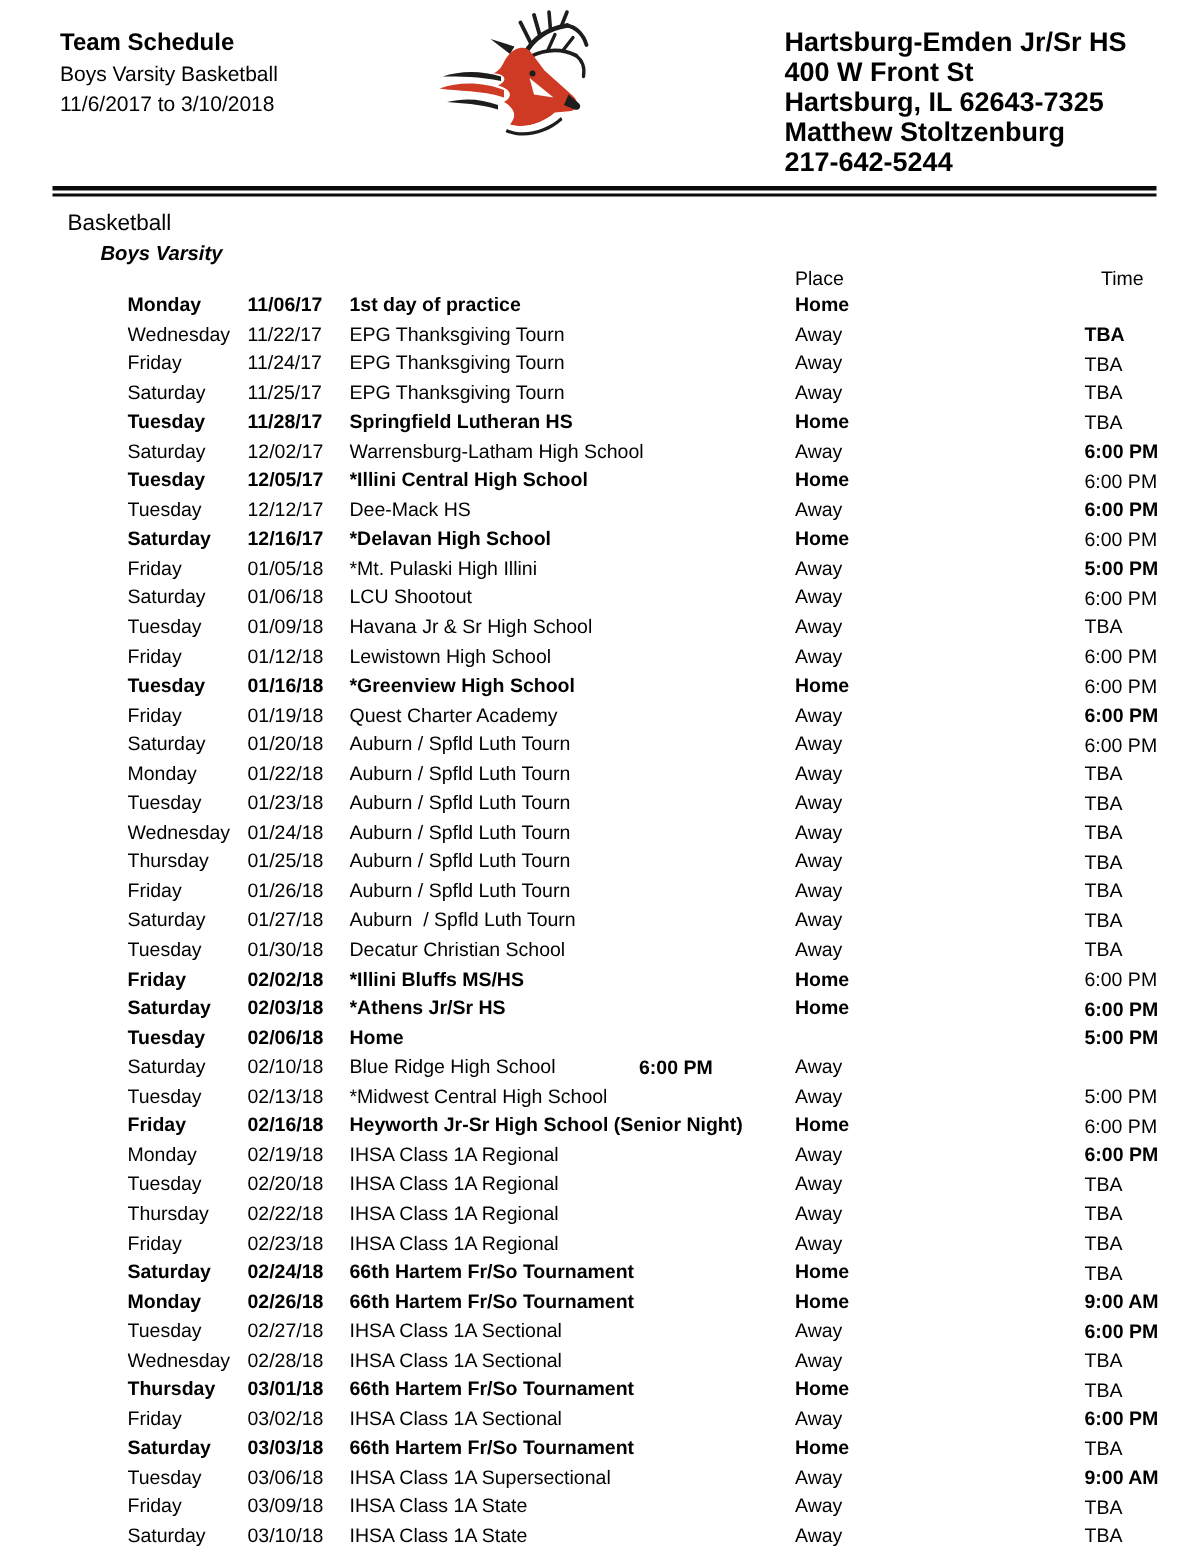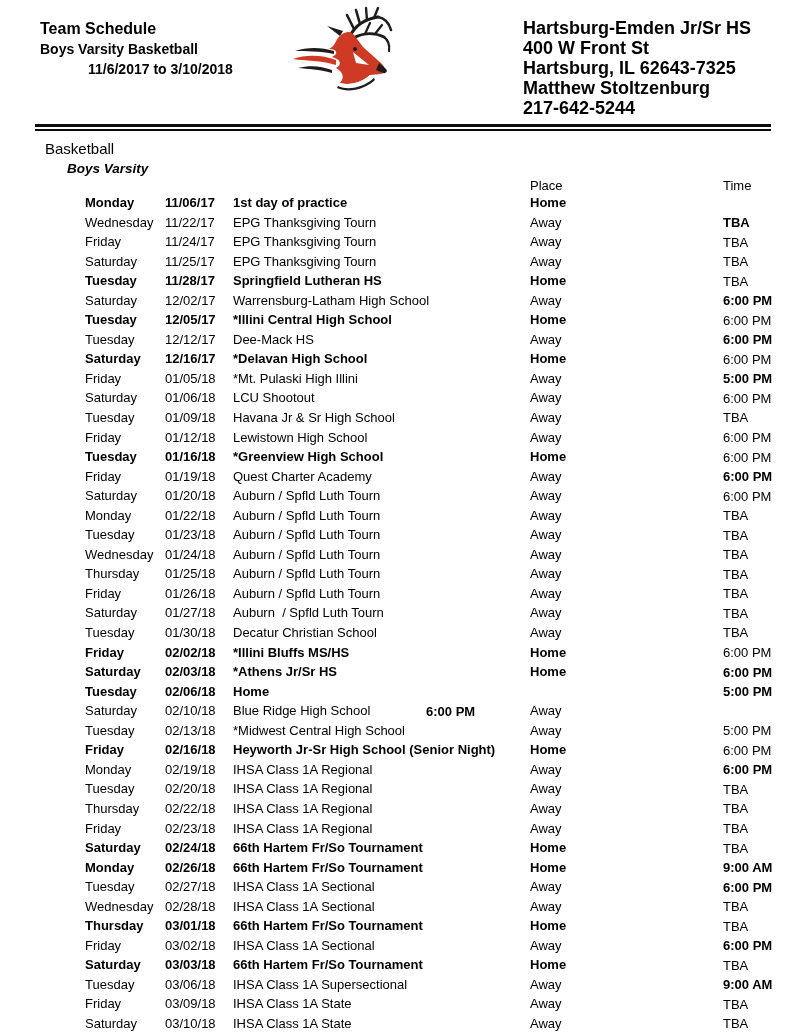--- a/index.html
+++ b/index.html
@@ -10,22 +10,22 @@
     overflow: hidden;
     font-family: "Liberation Sans", sans-serif;
     color: #000000;
     -webkit-font-smoothing: antialiased;
   }
   .page { position: absolute; inset: 0; }
 
   
   .title-block { position: absolute; left: 40px; top: 18px; }
   .doc-title    { font-size: 16px; font-weight: bold; line-height: 21px; }
-  .doc-subtitle { font-size: 14px; font-weight: bold; line-height: 20px; }
-  .doc-daterange{ font-size: 14px; font-weight: bold; line-height: 20px; margin-left: 48px; }
+  .doc-subtitle { font-size: 14px; font-weight: normal; line-height: 20px; }
+  .doc-daterange{ font-size: 14px; font-weight: normal; line-height: 20px; }
 
   .logo { position: absolute; left: 293px; top: 6px; width: 100px; height: 86px; }
 
   .contact-block { position: absolute; left: 523px; top: 18px; }
   .contact-block div { font-size: 18px; font-weight: bold; line-height: 20px; }
 
   .double-rule {
     position: absolute; top: 124px; left: 35px; right: 29px;
     height: 2px;
     border-top: 3px solid #0b0b0b;
@@ -39,21 +39,21 @@
   .team-title {
     position: absolute; left: 67px; top: 161px;
     font-size: 13.5px; font-weight: bold; font-style: italic;
   }
 
   
   .schedule { position: absolute; top: 178px; left: 0; width: 800px; font-size: 13px; }
 
   .col-header-row { display: flex; height: 15px; line-height: 15px; }
   .h-place { margin-left: 530px; width: 193px; }
-  .h-time  { flex: 1; }
+  .h-time  { flex: 1; margin-left: 11px; }
 
   .row { display: flex; height: 19.55px; line-height: 19.55px; }
   .row.bold { font-weight: bold; }
   .c-day   { margin-left: 85px; width: 80px; white-space: nowrap; overflow: hidden; }
   .c-date  { width: 68px; white-space: nowrap; }
   .c-event { width: 297px; white-space: pre; overflow: hidden; }
   .c-place { width: 193px; white-space: nowrap; }
   .c-time  { flex: 1; white-space: nowrap; margin-top: 20px; }
 </style>
 </head>

